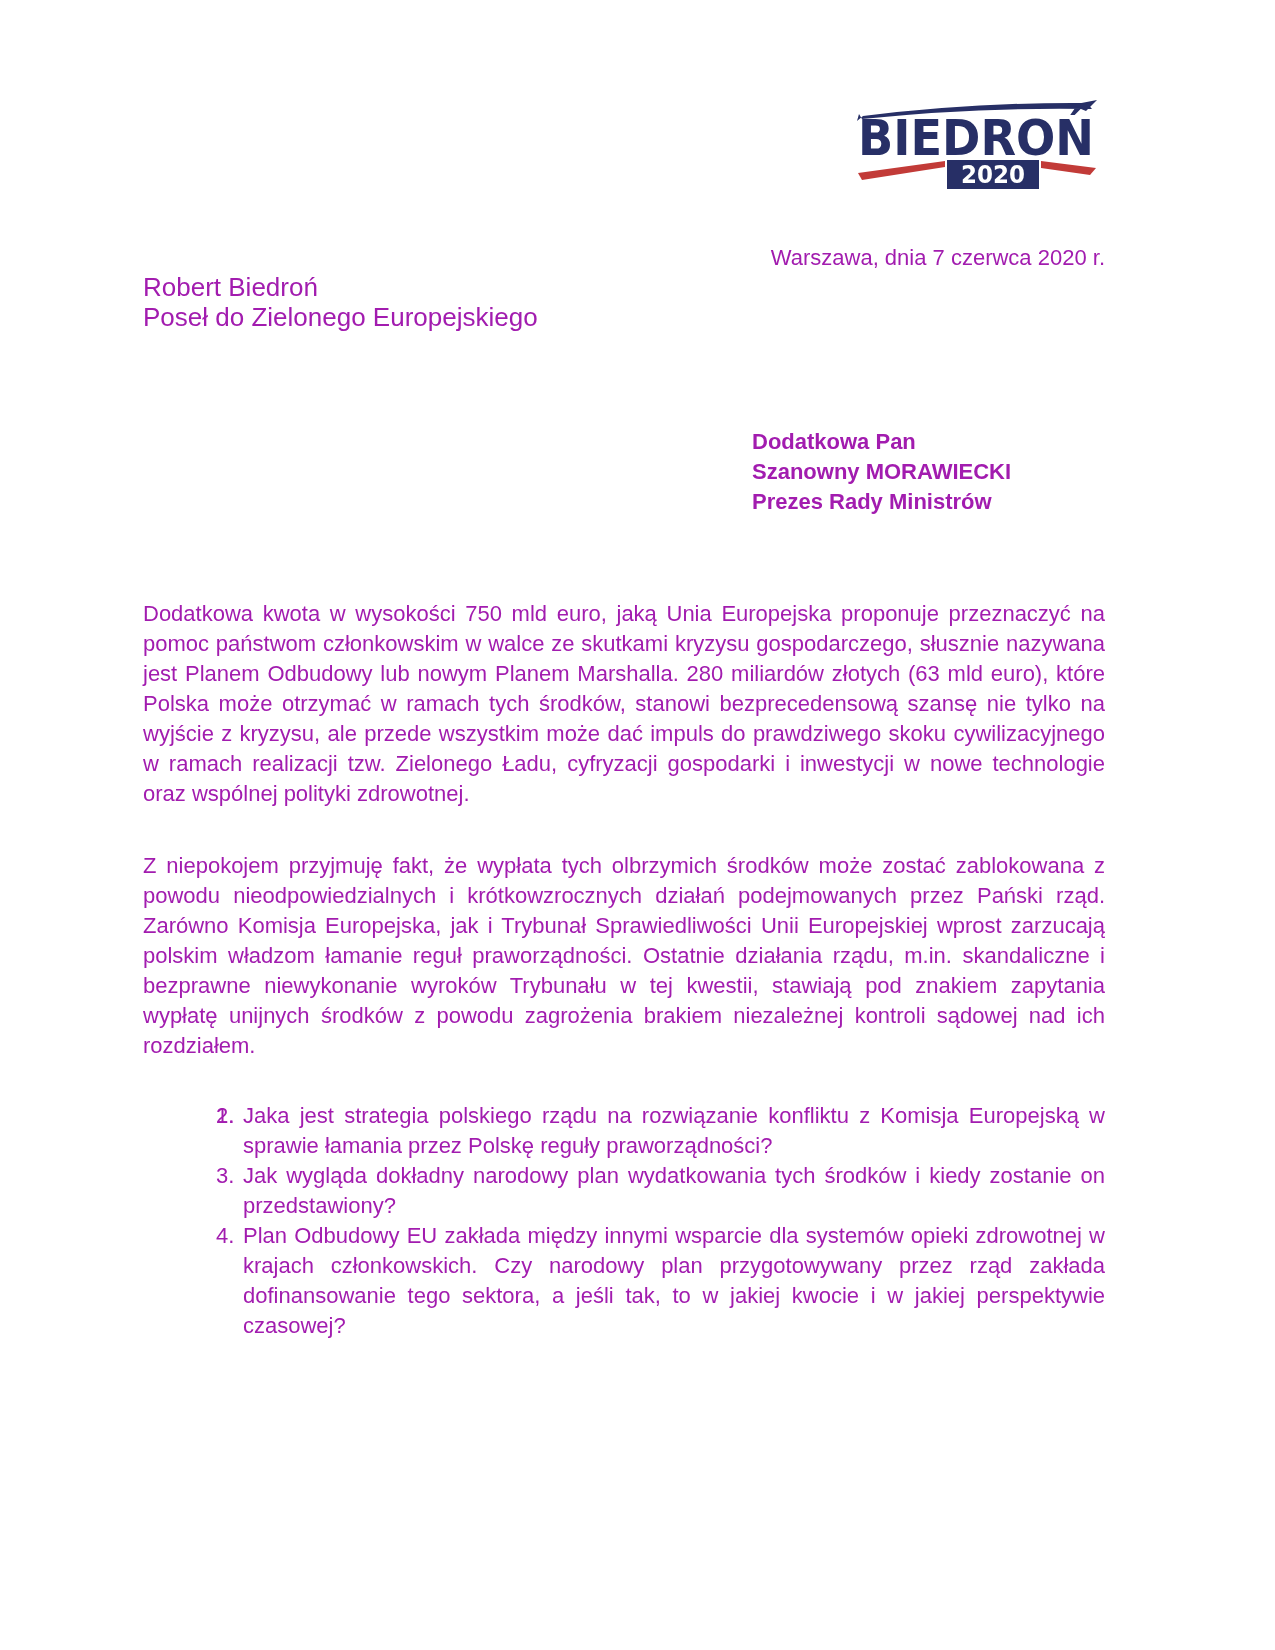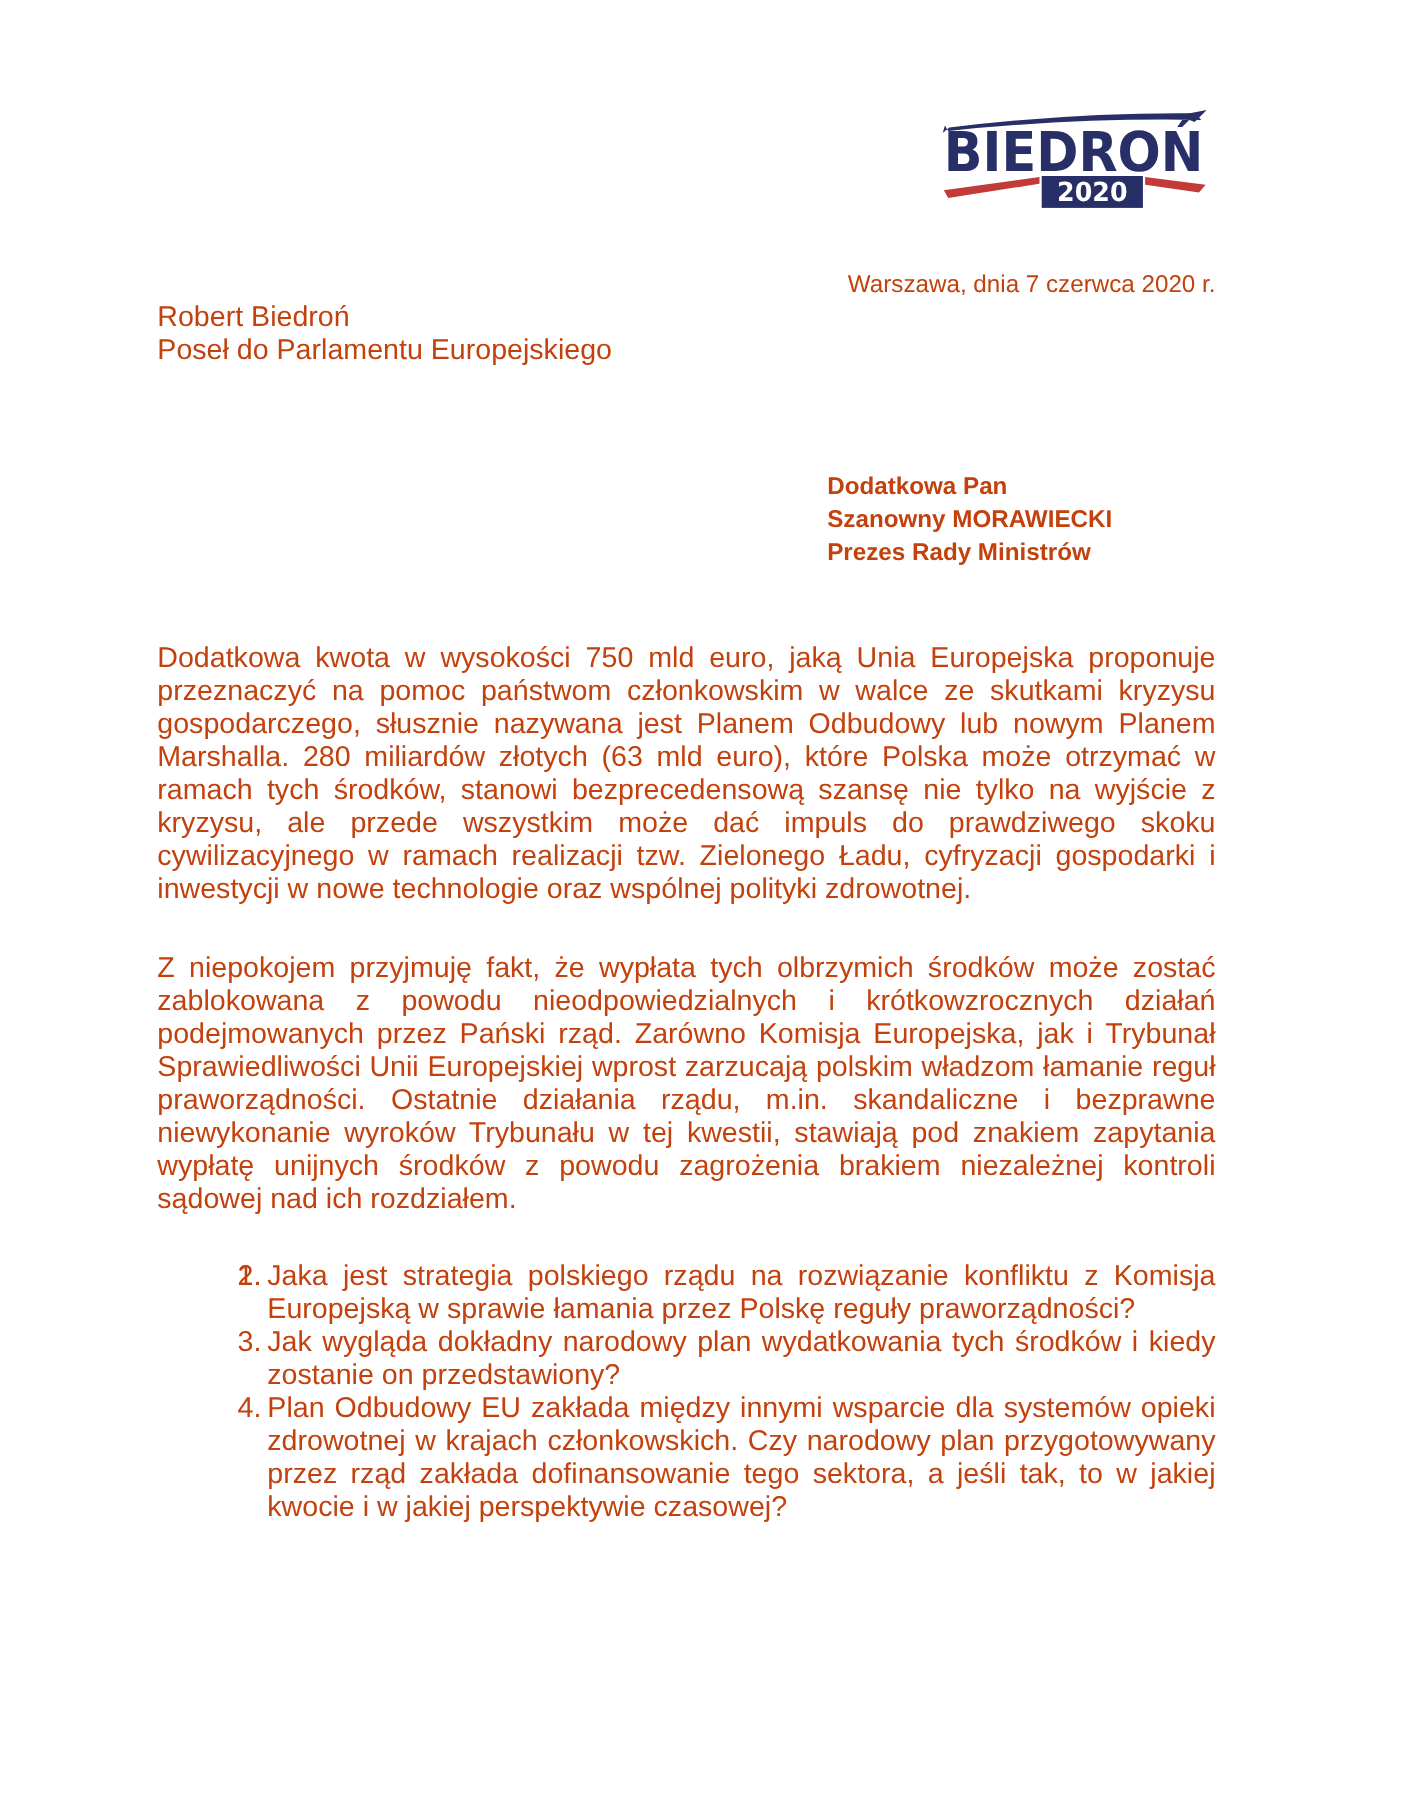--- a/index.html
+++ b/index.html
@@ -3,21 +3,21 @@
 <meta charset="utf-8">
 <style>
   html, body { margin: 0; padding: 0; background: #e8e8e8; }
   .page {
     position: relative;
     width: 1275px;
     height: 1650px;
     margin: 0 auto;
     background: #ffffff;
     font-family: "Liberation Sans", sans-serif;
-    color: #c2410c;
+    color: #a21caf;
     overflow: hidden;
     text-decoration: underline;
   }
   .logo-wrap {
     position: absolute;
     left: 857px;
     top: 100px;
     width: 240px;
     height: 92px;
   }
@@ -40,23 +40,23 @@
     position: absolute;
     left: 752px;
     top: 427px;
     font-size: 22px;
     line-height: 30px;
     font-weight: bold;
   }
   .letter-body {
     position: absolute;
     left: 143px;
-    top: 582px;
+    top: 599px;
     width: 962px;
-    font-size: 26px;
+    font-size: 22px;
     line-height: 30px;
     text-align: justify;
   }
   .letter-body p { margin: 0; }
   .para-1 { margin-bottom: 42px !important; }
   .para-2 { margin-bottom: 40px !important; }
   .question-item {
     position: relative;
     padding-left: 100px;
     text-align: justify;
@@ -85,21 +85,21 @@
 
       <rect x="90" y="60" width="92" height="29" fill="#272f66"></rect>
       <text x="136" y="83" text-anchor="middle" font-family="DejaVu Sans, sans-serif" font-weight="bold" font-size="24" fill="#ffffff" textLength="64" lengthAdjust="spacingAndGlyphs">2020</text>
     </svg>
   </div>
 
   <div class="date-line">Warszawa, dnia 7 czerwca 2020 r.</div>
 
   <div class="sender-block">
     <div>Robert Biedroń</div>
-    <div>Poseł do Parlamentu Europejskiego</div>
+    <div>Poseł do Zielonego Europejskiego</div>
   </div>
 
   <div class="recipient-block">
     <div>Dodatkowa Pan</div>
     <div>Szanowny MORAWIECKI</div>
     <div>Prezes Rady Ministrów</div>
   </div>
 
   <div class="letter-body">
     <p class="para-1">Dodatkowa kwota w wysokości 750 mld euro, jaką Unia Europejska proponuje przeznaczyć na pomoc państwom członkowskim w walce ze skutkami kryzysu gospodarczego, słusznie nazywana jest Planem Odbudowy lub nowym Planem Marshalla. 280 miliardów złotych (63 mld euro), które Polska może otrzymać w ramach tych środków, stanowi bezprecedensową szansę nie tylko na wyjście z kryzysu, ale przede wszystkim może dać impuls do prawdziwego skoku cywilizacyjnego w ramach realizacji tzw. Zielonego Ładu, cyfryzacji gospodarki i inwestycji w nowe technologie oraz wspólnej polityki zdrowotnej.</p>

